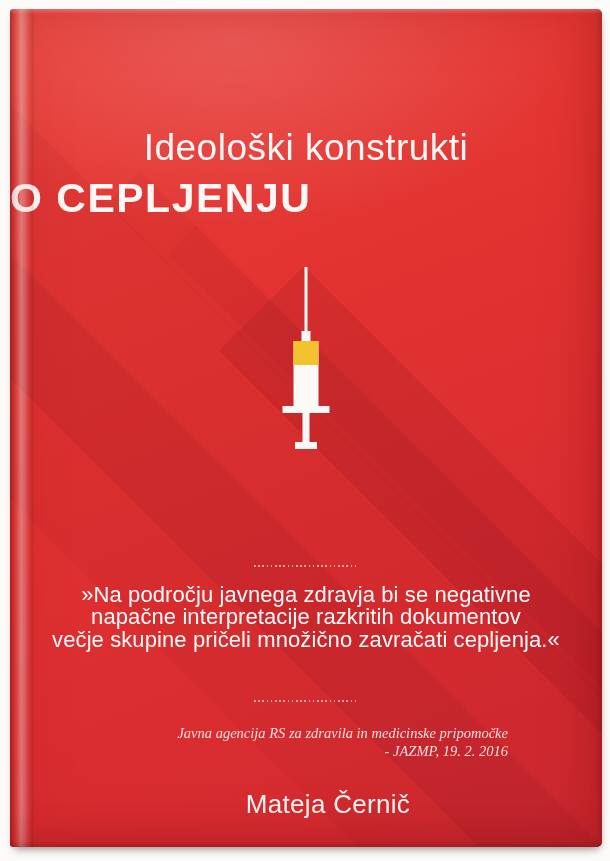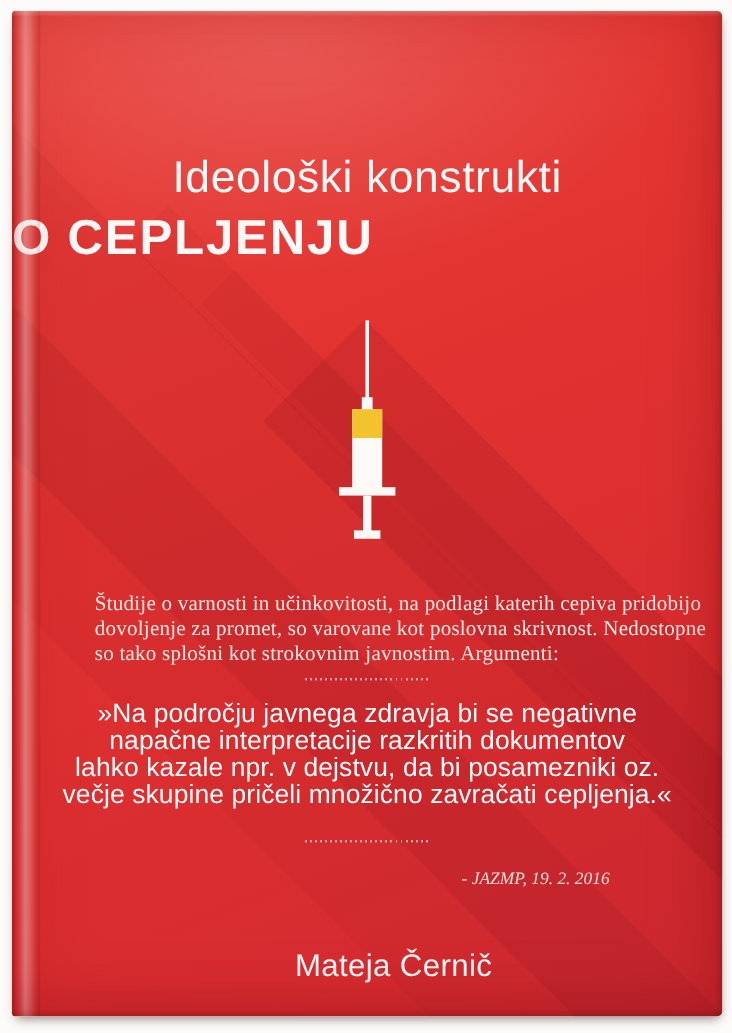--- a/index.html
+++ b/index.html
@@ -97,42 +97,37 @@
     <div class="syr needle"></div>
     <div class="syr hub"></div>
     <div class="syr barrel">
       <div class="liquid"></div>
     </div>
     <div class="syr flange"></div>
     <div class="syr rod"></div>
     <div class="syr cap"></div>
   </div>
 
-  <div class="desc">
-    <div class="desc-line">Študije o varnosti in učinkovitosti, na podlagi katerih cepiva pridobijo</div>
-    <div class="desc-line">dovoljenje za promet, so varovane kot poslovna skrivnost. Nedostopne</div>
-    <div class="desc-line">so tako splošni kot strokovnim javnostim. Argumenti:</div>
-  </div>
 
   <div class="dots-row first">
       <span class="dots"></span>
     </div>
 
   <div class="quote">
     <div>»Na področju javnega zdravja bi se negativne</div>
     <div>napačne interpretacije razkritih dokumentov</div>
-    <div>lahko kazale npr. v dejstvu, da bi posamezniki oz.</div>
     <div>večje skupine pričeli množično zavračati cepljenja.«</div>
   </div>
 
   <div class="dots-row second">
       <span class="dots"></span>
     </div>
 
   <div class="attr">
+    <div>Javna agencija RS za zdravila in medicinske pripomočke</div>
     <div>- JAZMP, 19. 2. 2016</div>
   </div>
 
   <div class="author">Mateja Černič</div>
 
   <div class="spine"></div>
   <div class="edge-top"></div>
   <div class="edge-right"></div>
   <div class="edge-bottom"></div>
   <div class="vignette"></div>

